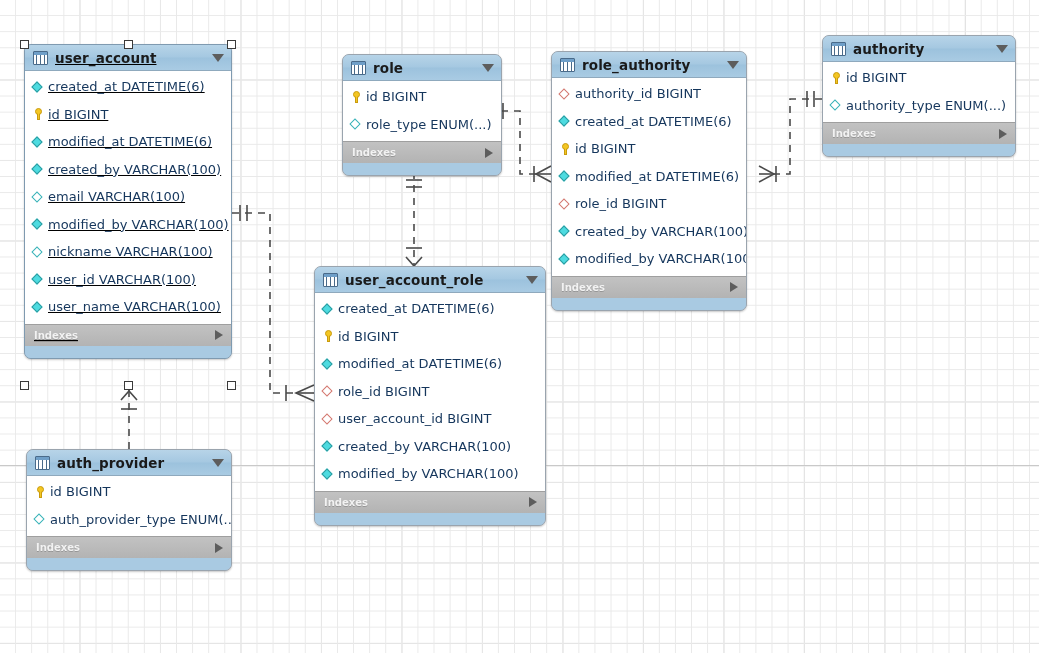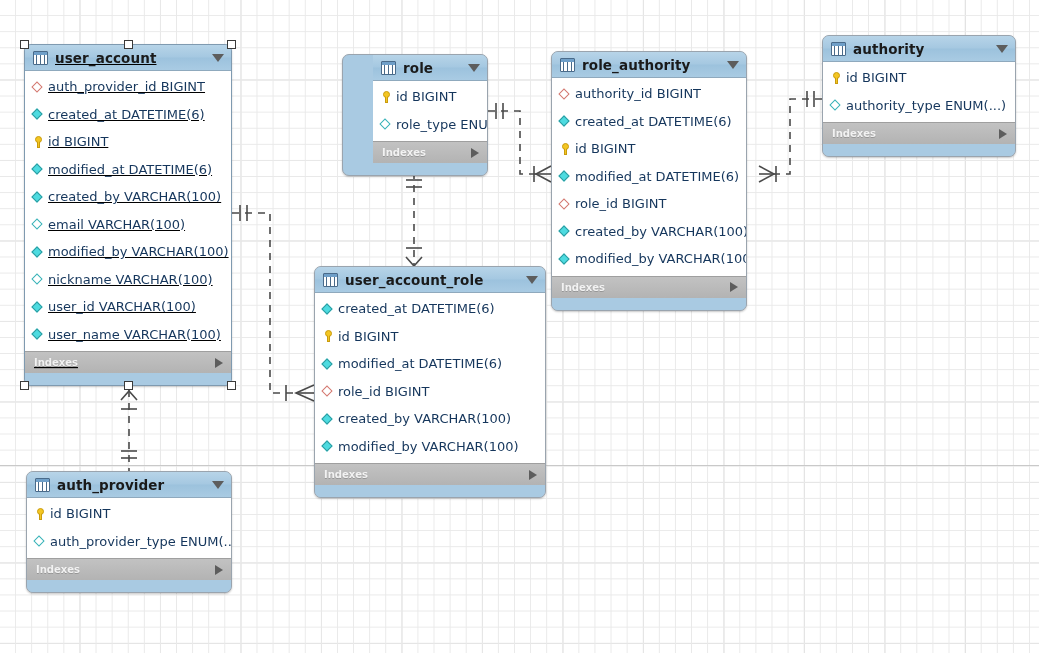--- a/index.html
+++ b/index.html
@@ -281,24 +281,20 @@
 
 <div id="tables-layer">
     <div class="tbl sel" style="left: 24px; top: 44px; width: 208px; text-decoration: underline;">
       <div class="tbl-hdr">
         <span class="tbl-ico"></span>
         <span class="tbl-name">user_account</span>
         <span class="caret"></span>
       </div>
       <div class="cols">
         <div class="col">
-          <span class="mk dia-fk"></span>
-          <span class="lbl">auth_provider_id BIGINT</span>
-        </div>
-        <div class="col">
           <span class="mk dia"></span>
           <span class="lbl">created_at DATETIME(6)</span>
         </div>
         <div class="col">
           <span class="mk key"></span>
           <span class="lbl">id BIGINT</span>
         </div>
         <div class="col">
           <span class="mk dia"></span>
           <span class="lbl">modified_at DATETIME(6)</span>
@@ -327,21 +323,21 @@
           <span class="mk dia"></span>
           <span class="lbl">user_name VARCHAR(100)</span>
         </div>
       </div>
       <div class="idx">
         <span class="idx-lbl">Indexes</span>
         <span class="idx-arrow"></span>
       </div>
       <div class="foot"></div>
     </div>
-    <div class="tbl" style="left: 26px; top: 471px; width: 206px;">
+    <div class="tbl" style="left: 26px; top: 449px; width: 206px;">
       <div class="tbl-hdr">
         <span class="tbl-ico"></span>
         <span class="tbl-name">auth_provider</span>
         <span class="caret"></span>
       </div>
       <div class="cols">
         <div class="col">
           <span class="mk key"></span>
           <span class="lbl">id BIGINT</span>
         </div>
@@ -349,21 +345,21 @@
           <span class="mk dia-o"></span>
           <span class="lbl">auth_provider_type ENUM(...)</span>
         </div>
       </div>
       <div class="idx">
         <span class="idx-lbl">Indexes</span>
         <span class="idx-arrow"></span>
       </div>
       <div class="foot"></div>
     </div>
-    <div class="tbl" style="left: 342px; top: 54px; width: 146px; padding-left: 30px;">
+    <div class="tbl" style="left: 342px; top: 54px; width: 160px;">
       <div class="tbl-hdr">
         <span class="tbl-ico"></span>
         <span class="tbl-name">role</span>
         <span class="caret"></span>
       </div>
       <div class="cols">
         <div class="col">
           <span class="mk key"></span>
           <span class="lbl">id BIGINT</span>
         </div>
@@ -393,20 +389,24 @@
           <span class="mk key"></span>
           <span class="lbl">id BIGINT</span>
         </div>
         <div class="col">
           <span class="mk dia"></span>
           <span class="lbl">modified_at DATETIME(6)</span>
         </div>
         <div class="col">
           <span class="mk dia-fk"></span>
           <span class="lbl">role_id BIGINT</span>
+        </div>
+        <div class="col">
+          <span class="mk dia-fk"></span>
+          <span class="lbl">user_account_id BIGINT</span>
         </div>
         <div class="col">
           <span class="mk dia"></span>
           <span class="lbl">created_by VARCHAR(100)</span>
         </div>
         <div class="col">
           <span class="mk dia"></span>
           <span class="lbl">modified_by VARCHAR(100)</span>
         </div>
       </div>

